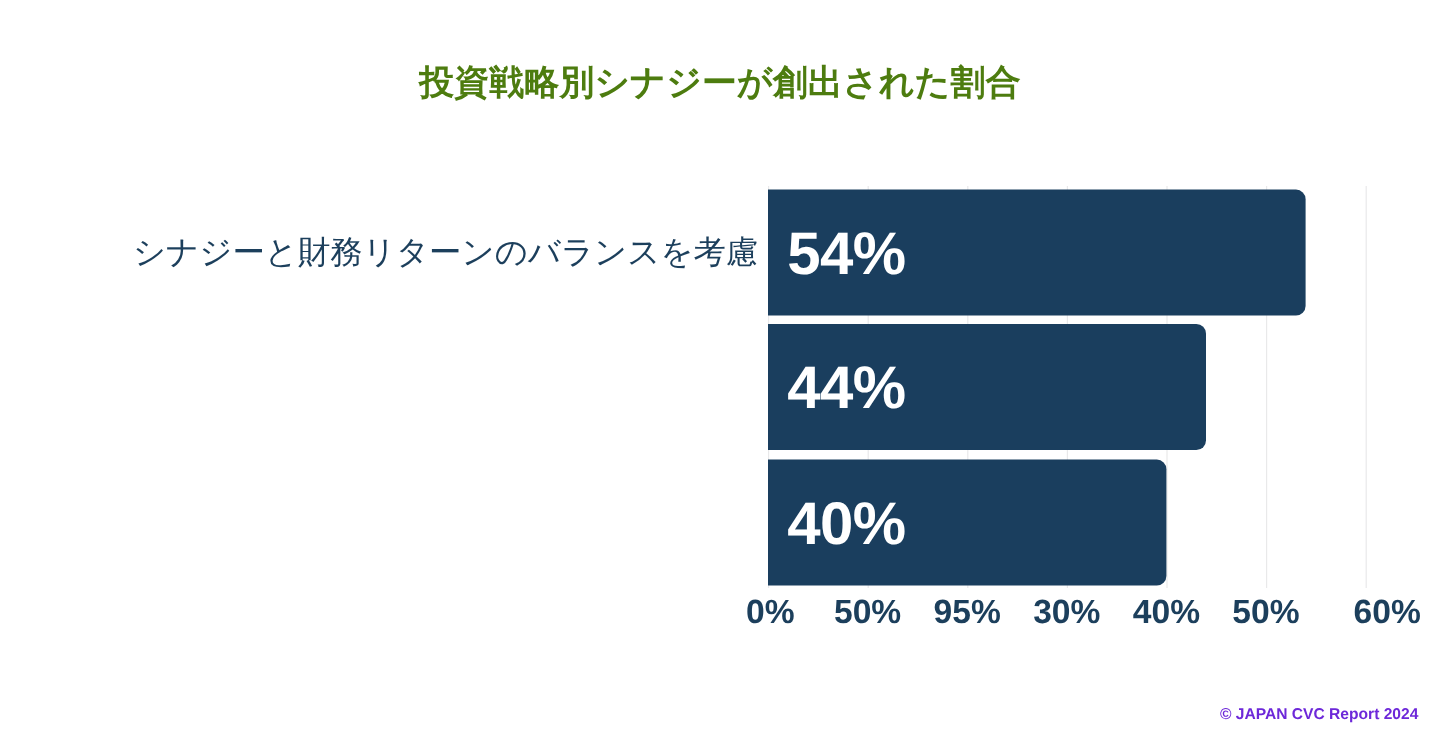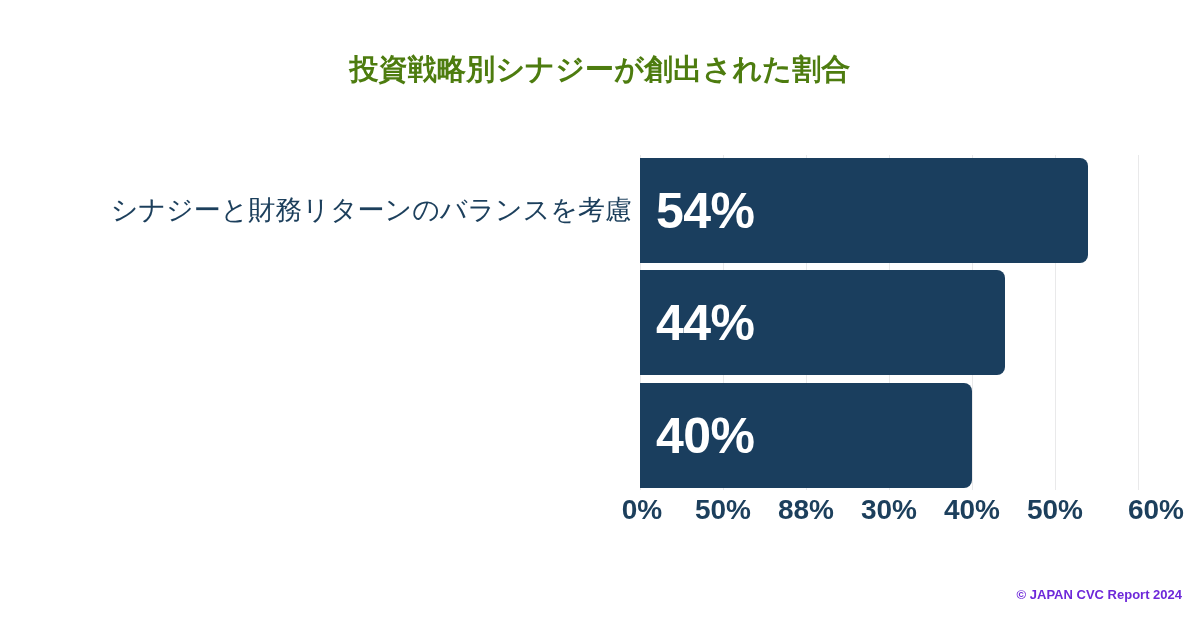--- a/index.html
+++ b/index.html
@@ -199,21 +199,21 @@
           <span class="bar-value">40%</span>
         </div>
       </div>
     </div>
 
   </div>
 
   <div class="xaxis">
     <span class="xtick" style="left:2px;">0%</span>
     <span class="xtick" style="left:83px;">50%</span>
-    <span class="xtick" style="left:166px;">88%</span>
+    <span class="xtick" style="left:166px;">95%</span>
     <span class="xtick" style="left:249px;">30%</span>
     <span class="xtick" style="left:332px;">40%</span>
     <span class="xtick" style="left:415px;">50%</span>
     <span class="xtick" style="left:496px;margin-left:20px;">60%</span>
   </div>
 
   <div class="footer-credit">© JAPAN CVC Report 2024</div>
 
 </div>
 

